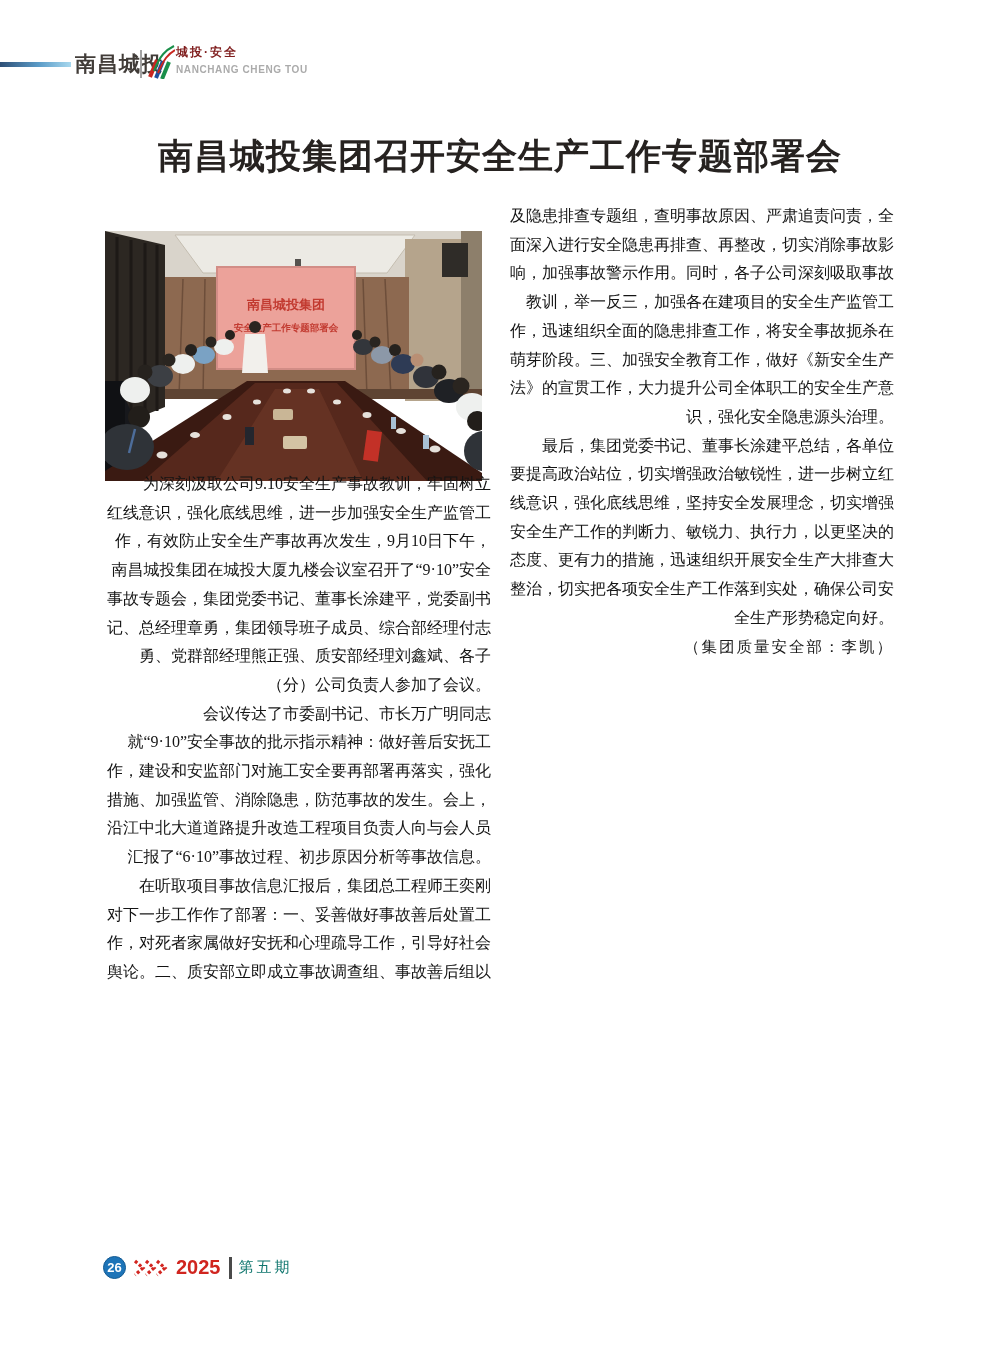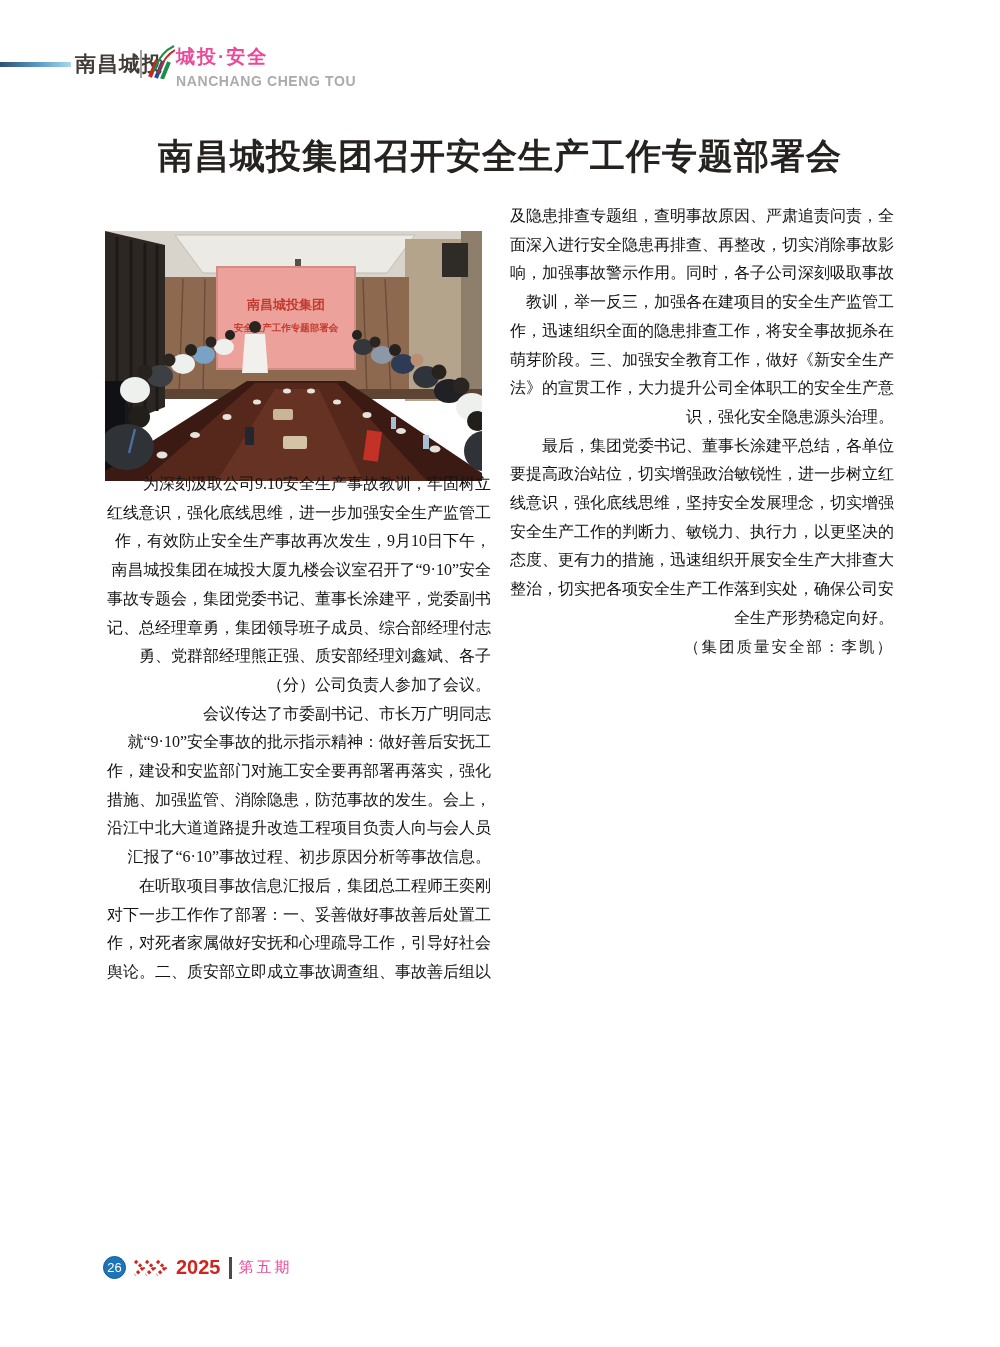--- a/index.html
+++ b/index.html
@@ -9,44 +9,44 @@
     font-family:"Liberation Serif","DejaVu Serif",serif; overflow:hidden;padding-left:20px;
   }
   
   .hdr-line { position:absolute; left:0; top:62px; width:71px; height:5px;
     background:linear-gradient(90deg,#2e4f76 0%,#5b9cc8 55%,#a8d8ee 100%); }
   .brand { position:absolute; left:75px; top:50px; font-family:"Liberation Sans","DejaVu Sans",sans-serif;
     font-size:21px; font-weight:bold; color:#413c38; letter-spacing:1px; }
   .hdr-divider { position:absolute; left:140px; top:50px; width:2px; height:28px; background:#a2a2a2; }
   .logo-svg { position:absolute; left:147px; top:45px; }
   .logo-text { position:absolute; left:176px; top:44px; font-family:"Liberation Sans","DejaVu Sans",sans-serif; }
-  .logo-title { font-size:19px; font-weight:bold; color:#ec4899; letter-spacing:2px; }
-  .logo-sub { font-size:14px; color:#ababab; letter-spacing:0.6px; margin-top:3px; font-weight:bold; }
+  .logo-title { font-size:12px; font-weight:bold; color:#7f1d1d; letter-spacing:2px; }
+  .logo-sub { font-size:10px; color:#ababab; letter-spacing:0.6px; margin-top:3px; font-weight:bold; }
   
   .article-title { position:absolute; left:0; top:133px; width:1000px; text-align:center;
     font-family:"Liberation Sans","DejaVu Sans",sans-serif; font-size:35px; font-weight:900;
     color:#262220; letter-spacing:1px; }
   
   .photo { position:absolute; left:105px; top:216px; width:377px; height:250px;margin-top:15px; }
   
   .col { position:absolute; width:386px; font-size:16px; line-height:28.7px;
     color:#141414; text-align:justify; }
   .col p { margin:0;text-align:right; }
   .col p.indent { text-indent:2em; }
   .col-left  { left:105px; top:470px; }
   .col-right { left:508px; top:202px; }
   .byline { text-align:right; letter-spacing:2px; font-size:15.5px; color:#1a1a1a; margin-top:2px; }
   
   .page-footer { position:absolute; left:103px; top:1256px; display:flex; align-items:center; gap:7px; }
   .pagenum { width:23px; height:23px; border-radius:50%; background:#1d74b8; border:1px solid #135a92;
-    color:#ffffff; font-family:"Liberation Sans","DejaVu Sans",sans-serif; font-size:13px; font-weight:normal;
+    color:#ffffff; font-family:"Liberation Sans","DejaVu Sans",sans-serif; font-size:13px; font-weight:bold;
     display:flex; align-items:center; justify-content:center; }
   .year { font-family:"Liberation Sans","DejaVu Sans",sans-serif; font-size:20px; font-weight:bold; color:#d0251f; }
   .foot-divider { width:3px; height:22px; background:#4a4a4a; margin-left:1px; }
-  .issue { font-family:"Liberation Sans","DejaVu Sans",sans-serif; font-size:15px; color:#ec4899; letter-spacing:3px; }
+  .issue { font-family:"Liberation Sans","DejaVu Sans",sans-serif; font-size:15px; color:#0f766e; letter-spacing:3px; }
 </style>
 </head>
 <body>
 
 <div class="page">
 
   <div class="hdr-line"></div>
   <div class="brand">南昌城投</div>
   <div class="hdr-divider"></div>
   <svg class="logo-svg" width="28" height="34" viewBox="0 0 28 34">

